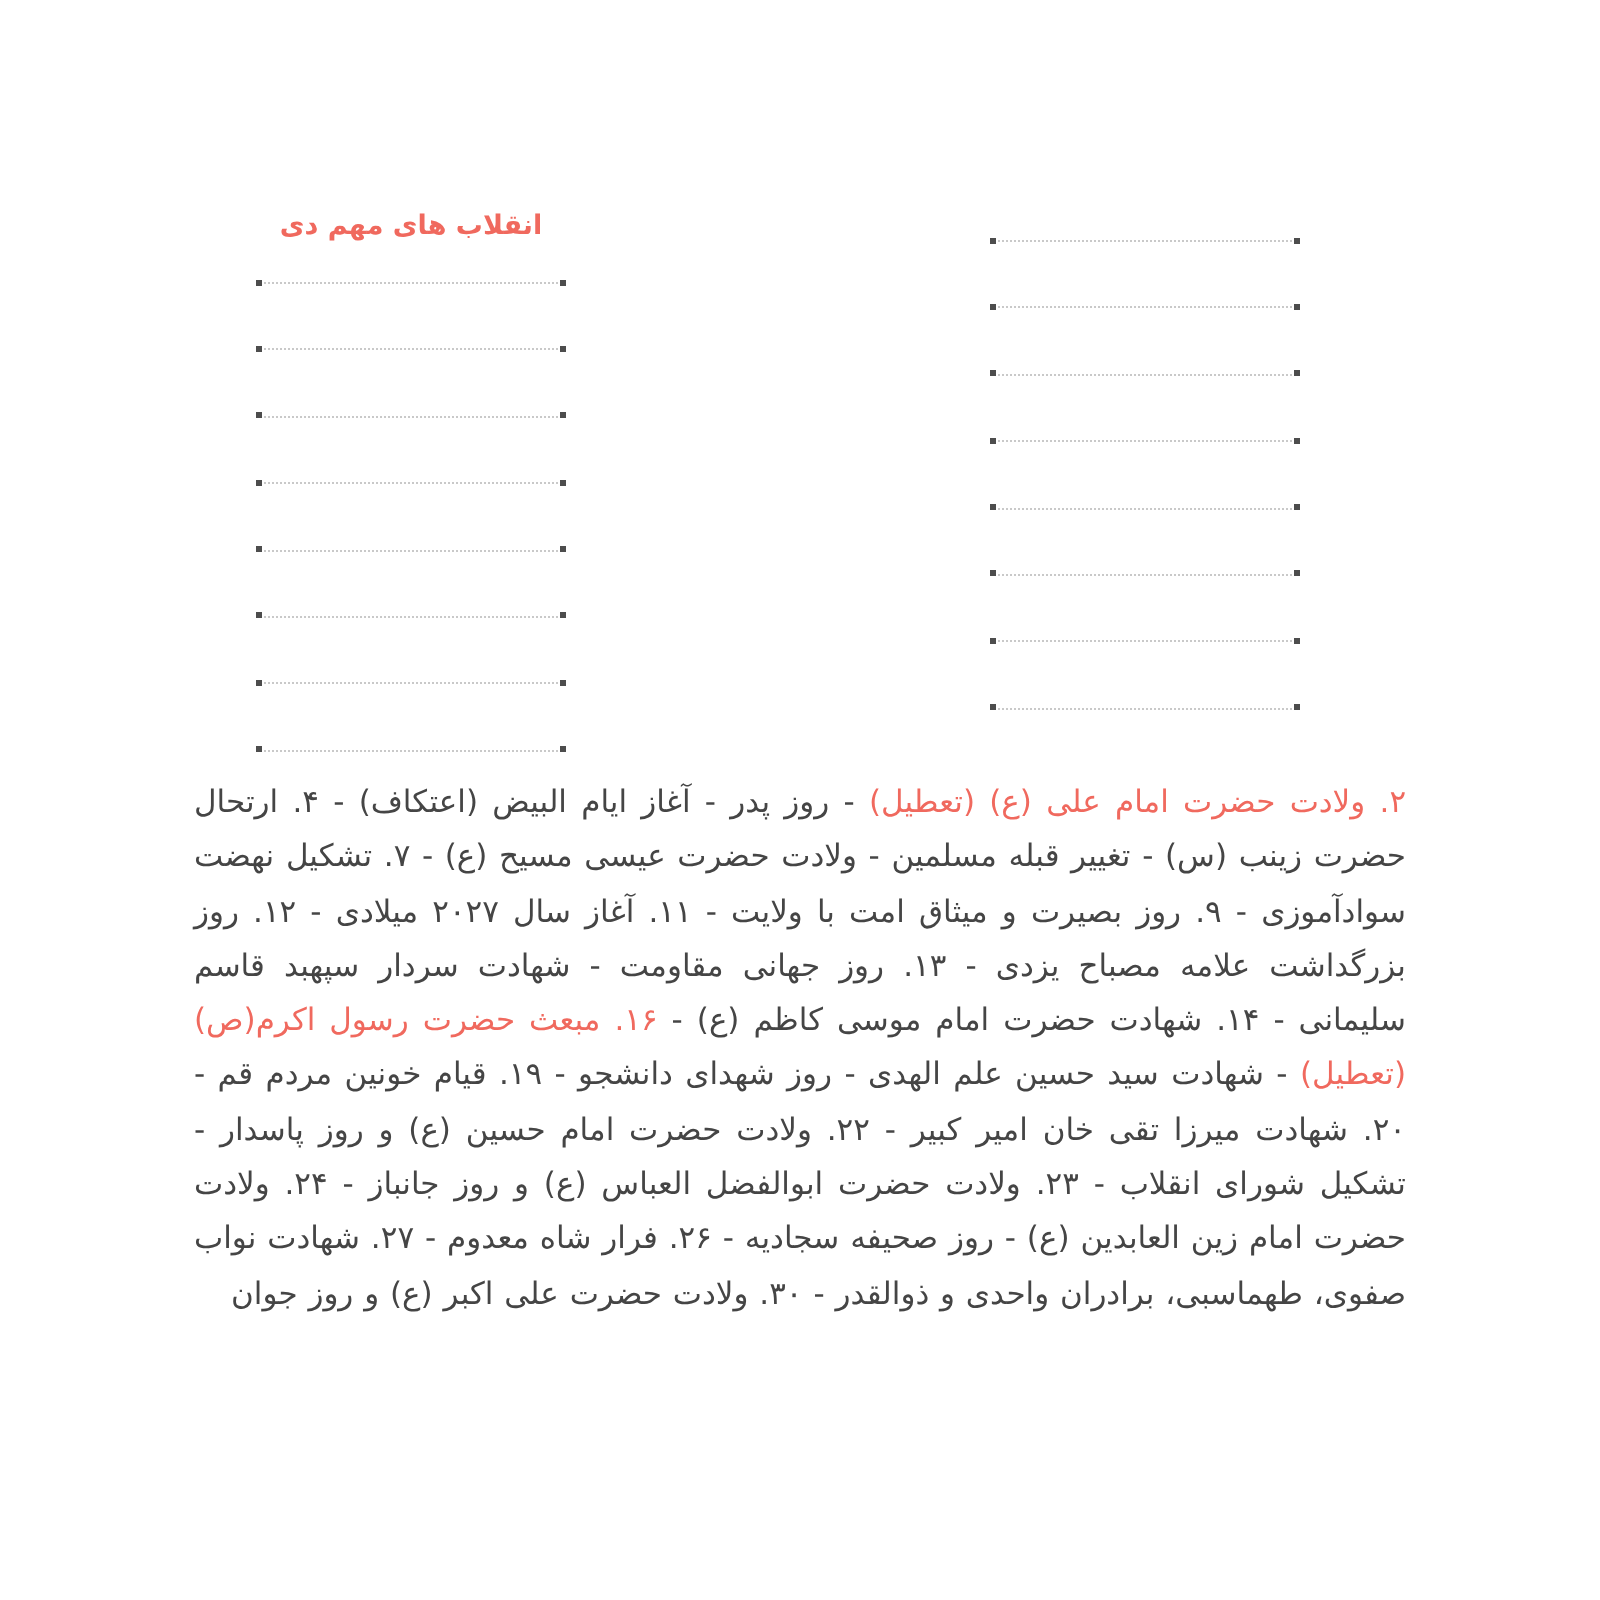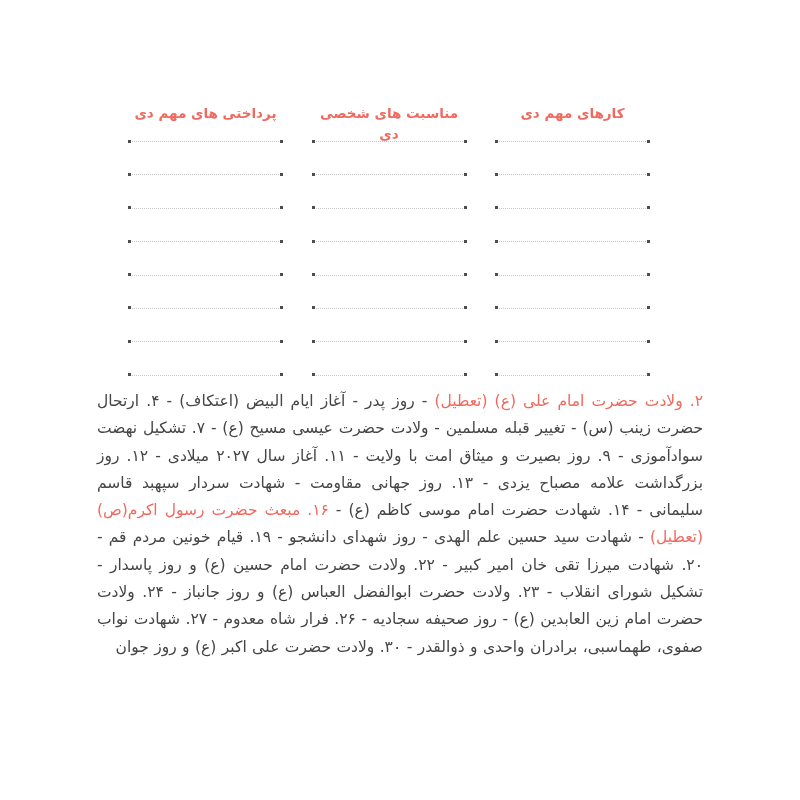--- a/index.html
+++ b/index.html
@@ -63,21 +63,20 @@
     word-spacing: 0.5px;
   }
   .occasions .seg-highlight { color: var(--accent); margin-top: 25px; }
 </style>
 </head>
 <body>
 
 <div class="page" style="--accent: #f0695e;">
   <div class="columns" id="columns">
       <div class="col">
-        <div class="col-header">کارهای مهم دی</div>
         <div class="line-row first">
           <div class="dotline"></div>
         </div>
         <div class="line-row">
           <div class="dotline"></div>
         </div>
         <div class="line-row">
           <div class="dotline"></div>
         </div>
         <div class="line-row">
@@ -90,48 +89,21 @@
           <div class="dotline"></div>
         </div>
         <div class="line-row">
           <div class="dotline"></div>
         </div>
         <div class="line-row">
           <div class="dotline"></div>
         </div>
       </div>
       <div class="col">
-        <div class="col-header">مناسبت های شخصی دی</div>
-        <div class="line-row first">
-          <div class="dotline"></div>
-        </div>
-        <div class="line-row">
-          <div class="dotline"></div>
-        </div>
-        <div class="line-row">
-          <div class="dotline"></div>
-        </div>
-        <div class="line-row">
-          <div class="dotline"></div>
-        </div>
-        <div class="line-row">
-          <div class="dotline"></div>
-        </div>
-        <div class="line-row">
-          <div class="dotline"></div>
-        </div>
-        <div class="line-row">
-          <div class="dotline"></div>
-        </div>
-        <div class="line-row">
-          <div class="dotline"></div>
-        </div>
-      </div>
-      <div class="col">
-        <div class="col-header">پرداختی های مهم دی</div>
+        <div class="col-header">انقلاب های مهم دی</div>
         <div class="line-row first">
           <div class="dotline"></div>
         </div>
         <div class="line-row">
           <div class="dotline"></div>
         </div>
         <div class="line-row">
           <div class="dotline"></div>
         </div>
         <div class="line-row">

